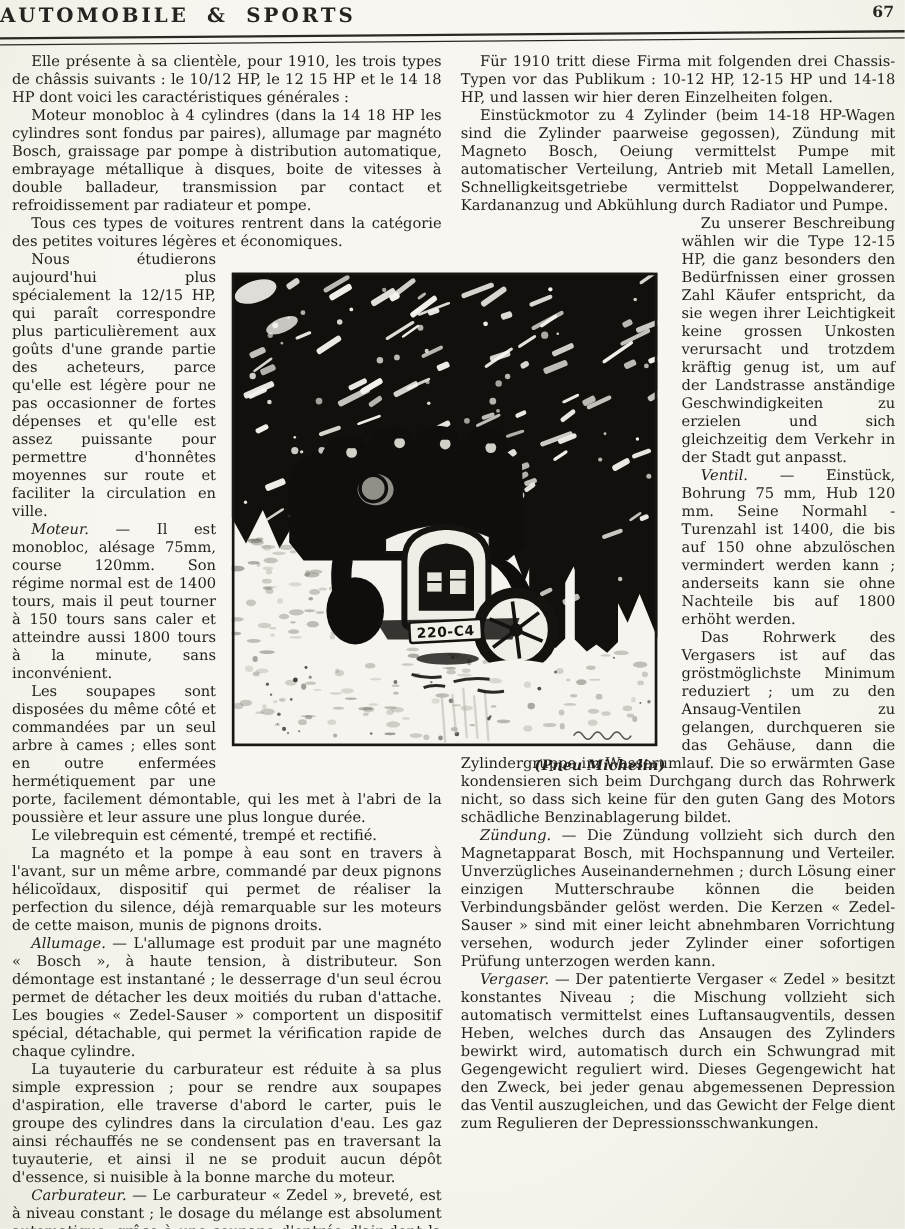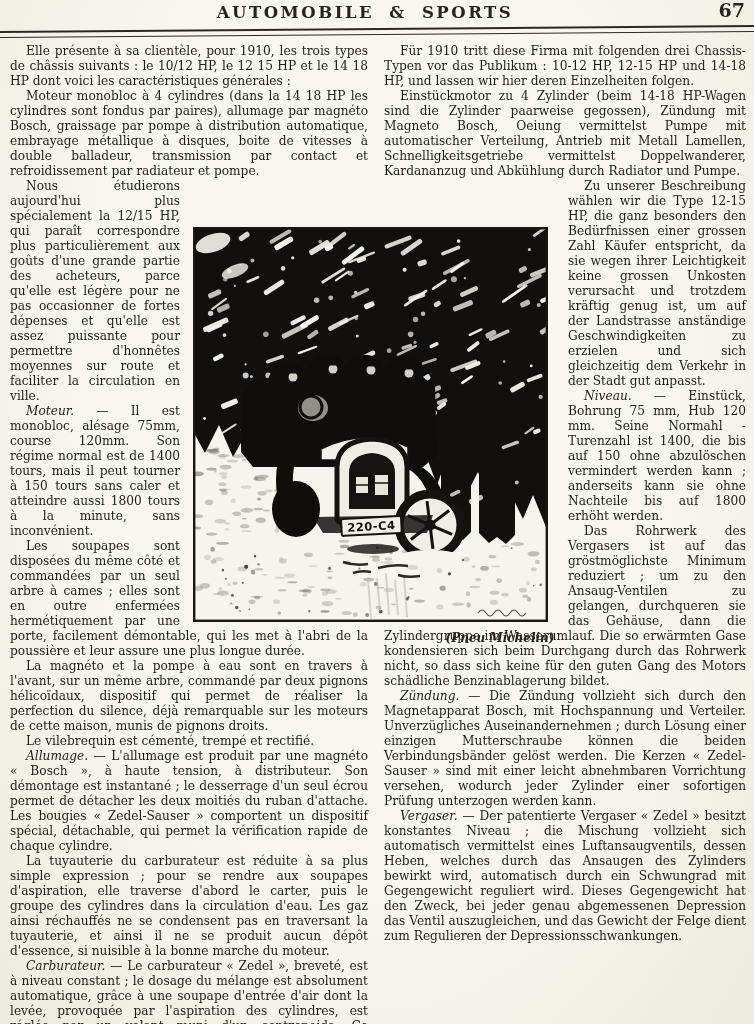--- a/index.html
+++ b/index.html
@@ -5,24 +5,24 @@
   html,body{margin:0;padding:0;}
   body{
     width:754px;height:1024px;position:relative;overflow:hidden;
     background:radial-gradient(ellipse at 50% 38%, #f8f6f0 55%, #edebdf 100%);
     font-family:"DejaVu Serif", serif;
     color:#201e1a;
     font-size:12.2px;line-height:15px;
   }
   .page{position:absolute;inset:0;}
   .title{
-    position:absolute;top:5px;left:0;width:730px;text-align:center;
+    position:absolute;top:5px;left:0;width:730px;text-align:left;
     font-weight:bold;font-size:16.5px;letter-spacing:2.5px;word-spacing:7px;color:#262420;
   }
-  .pageno{position:absolute;top:3px;right:9px;font-weight:bold;font-size:19px;color:#262420;text-align:center;}
+  .pageno{position:absolute;top:3px;right:9px;font-weight:bold;font-size:13px;color:#262420;text-align:center;}
   .rule{
     position:absolute;top:28px;left:0;width:754px;height:4px;
     border-top:2px solid #2a2823;border-bottom:1px solid #2a2823;
     transform:rotate(-0.45deg);
   }
   .col{position:absolute;top:44px;}
   .col-left{left:10px;width:358px;}
   .col-right{left:384px;width:362px;}
   .col p{margin:0;text-indent:16px;text-align:justify;hyphens:auto;-webkit-hyphens:auto;}
   .lead{font-style:italic;}
@@ -42,36 +42,37 @@
 <body>
 
 <div class="page">
   <div class="title">AUTOMOBILE &amp; SPORTS</div>
   <div class="pageno">67</div>
   <div class="rule"></div>
 
   <div class="col col-left" lang="fr">
       <p>Elle présente à sa clientèle, pour 1910, les trois types de châssis suivants : le 10/12 HP, le 12 15 HP et le 14 18 HP dont voici les caractéristiques générales :</p>
       <p>Moteur monobloc à 4 cylindres (dans la 14 18 HP les cylindres sont fondus par paires), allumage par magnéto Bosch, graissage par pompe à distribution automatique, embrayage métallique à disques, boite de vitesses à double balladeur, transmission par contact et refroidissement par radiateur et pompe.</p>
+      <p>Tous ces types de voitures rentrent dans la catégorie des petites voitures légères et économiques.</p>
       <span class="spc spc-r"></span>
       <p>Nous étudierons aujourd'hui plus spécialement la 12/15 HP, qui paraît correspondre plus particulièrement aux goûts d'une grande partie des acheteurs, parce qu'elle est légère pour ne pas occasionner de fortes dépenses et qu'elle est assez puissante pour permettre d'honnêtes moyennes sur route et faciliter la circulation en ville.</p>
       <p><span class="lead">Moteur. </span>— Il est monobloc, alésage 75mm, course 120mm. Son régime normal est de 1400 tours, mais il peut tourner à 150 tours sans caler et atteindre aussi 1800 tours à la minute, sans inconvénient.</p>
       <p>Les soupapes sont disposées du même côté et commandées par un seul arbre à cames ; elles sont en outre enfermées hermétiquement par une porte, facilement démontable, qui les met à l'abri de la poussière et leur assure une plus longue durée.</p>
+      <p>Le vilebrequin est cémenté, trempé et rectifié.</p>
       <p>La magnéto et la pompe à eau sont en travers à l'avant, sur un même arbre, commandé par deux pignons hélicoïdaux, dispositif qui permet de réaliser la perfection du silence, déjà remarquable sur les moteurs de cette maison, munis de pignons droits.</p>
-      <p>Le vilebrequin est cémenté, trempé et rectifié.</p>
       <p><span class="lead">Allumage. </span>— L'allumage est produit par une magnéto « Bosch », à haute tension, à distributeur. Son démontage est instantané ; le desserrage d'un seul écrou permet de détacher les deux moitiés du ruban d'attache. Les bougies « Zedel-Sauser » comportent un dispositif spécial, détachable, qui permet la vérification rapide de chaque cylindre.</p>
       <p>La tuyauterie du carburateur est réduite à sa plus simple expression ; pour se rendre aux soupapes d'aspiration, elle traverse d'abord le carter, puis le groupe des cylindres dans la circulation d'eau. Les gaz ainsi réchauffés ne se condensent pas en traversant la tuyauterie, et ainsi il ne se produit aucun dépôt d'essence, si nuisible à la bonne marche du moteur.</p>
       <p><span class="lead">Carburateur. </span>— Le carburateur « Zedel », breveté, est à niveau constant ; le dosage du mélange est absolument automatique, grâce à une soupape d'entrée d'air dont la levée, provoquée par l'aspiration des cylindres, est réglée par un volant muni d'un contrepoids. Ce contrepoids est calculé pour équilibrer à chaque instant la soupape, sous une dépression exactement définie, et le poids de la jante est un régulateur des variations de la dépression.</p>
     </div>
   <div class="col col-right" lang="de">
       <p>Für 1910 tritt diese Firma mit folgenden drei Chassis-Typen vor das Publikum : 10-12 HP, 12-15 HP und 14-18 HP, und lassen wir hier deren Einzelheiten folgen.</p>
       <p>Einstückmotor zu 4 Zylinder (beim 14-18 HP-Wagen sind die Zylinder paarweise gegossen), Zündung mit Magneto Bosch, Oeiung vermittelst Pumpe mit automatischer Verteilung, Antrieb mit Metall Lamellen, Schnelligkeitsgetriebe vermittelst Doppelwanderer, Kardananzug und Abkühlung durch Radiator und Pumpe.</p>
       <span class="spc spc-l"></span>
       <p>Zu unserer Beschreibung wählen wir die Type 12-15 HP, die ganz besonders den Bedürfnissen einer grossen Zahl Käufer entspricht, da sie wegen ihrer Leichtigkeit keine grossen Unkosten verursacht und trotzdem kräftig genug ist, um auf der Landstrasse anständige Geschwindigkeiten zu erzielen und sich gleichzeitig dem Verkehr in der Stadt gut anpasst.</p>
-      <p><span class="lead">Niveau. </span>— Einstück, Bohrung 75 mm, Hub 120 mm. Seine Normahl - Turenzahl ist 1400, die bis auf 150 ohne abzulöschen vermindert werden kann ; anderseits kann sie ohne Nachteile bis auf 1800 erhöht werden.</p>
+      <p><span class="lead">Ventil. </span>— Einstück, Bohrung 75 mm, Hub 120 mm. Seine Normahl - Turenzahl ist 1400, die bis auf 150 ohne abzulöschen vermindert werden kann ; anderseits kann sie ohne Nachteile bis auf 1800 erhöht werden.</p>
       <p>Das Rohrwerk des Vergasers ist auf das gröstmöglichste Minimum reduziert ; um zu den Ansaug-Ventilen zu gelangen, durchqueren sie das Gehäuse, dann die Zylindergruppe im Wasserumlauf. Die so erwärmten Gase kondensieren sich beim Durchgang durch das Rohrwerk nicht, so dass sich keine für den guten Gang des Motors schädliche Benzinablagerung bildet.</p>
       <p><span class="lead">Zündung. </span>— Die Zündung vollzieht sich durch den Magnetapparat Bosch, mit Hochspannung und Verteiler. Unverzügliches Auseinandernehmen ; durch Lösung einer einzigen Mutterschraube können die beiden Verbindungsbänder gelöst werden. Die Kerzen « Zedel-Sauser » sind mit einer leicht abnehmbaren Vorrichtung versehen, wodurch jeder Zylinder einer sofortigen Prüfung unterzogen werden kann.</p>
       <p><span class="lead">Vergaser. </span>— Der patentierte Vergaser « Zedel » besitzt konstantes Niveau ; die Mischung vollzieht sich automatisch vermittelst eines Luftansaugventils, dessen Heben, welches durch das Ansaugen des Zylinders bewirkt wird, automatisch durch ein Schwungrad mit Gegengewicht reguliert wird. Dieses Gegengewicht hat den Zweck, bei jeder genau abgemessenen Depression das Ventil auszugleichen, und das Gewicht der Felge dient zum Regulieren der Depressionsschwankungen.</p>
     </div>
 
   <figure class="photo">
     <svg viewBox="0 0 355 395" role="img" aria-label="Early touring car with passengers halted on a snowy road before snow-laden fir trees">
         <rect x="0" y="0" width="355" height="395" fill="#f6f4ee"></rect>
         <path d="M0,0 H355 V305 L340,268 330,292 312,255 300,288 285,245 272,270 255,228 244,258 228,215 214,244 200,205 188,232 172,196 158,226 142,192 130,224 114,196 100,230 84,202 70,236 54,205 40,230 26,198 12,226 0,204 Z" fill="#12100d"></path>
         <path d="M248,195 h30 v110 l-8,8 -8,-6 -7,7 -7,-9 z" fill="#12100d"></path>

